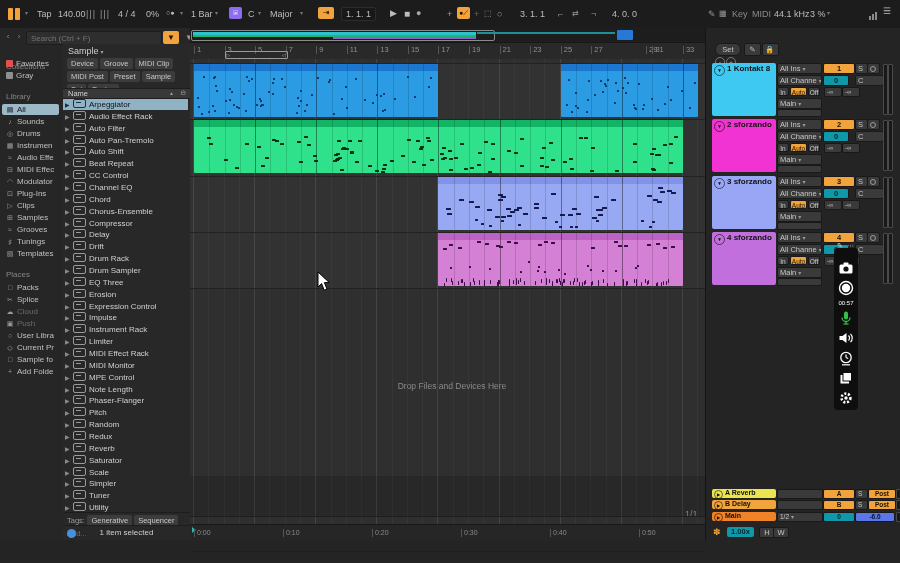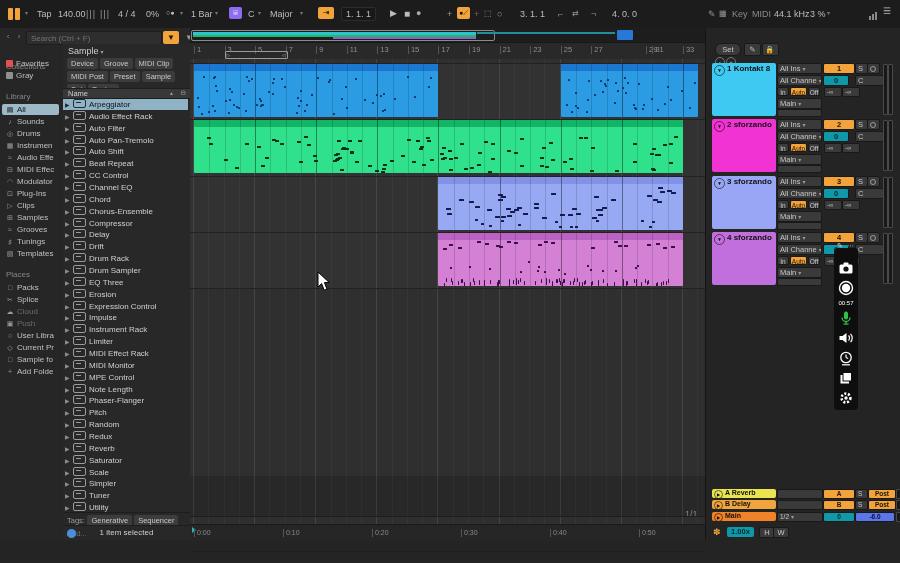--- a/index.html
+++ b/index.html
@@ -269,20 +269,21 @@
         <div class="barnum" style="left: 456px;">29</div>
         <div class="barnum" style="left: 462.4px;">31</div>
         <div class="barnum" style="left: 492.96px;">33</div>
         <div style="position: absolute; top: 8px; left: 34.56px; width: 61.12px; height: 6px; border: 1px solid rgb(154, 154, 154); border-radius: 1px;">
           <div style="position: absolute; left: 1px; top: 0px; font-size: 5px; color: rgb(181, 181, 181); line-height: 6px;">▷</div>
           <div style="position: absolute; right: 1px; top: 0px; font-size: 5px; color: rgb(181, 181, 181); line-height: 6px;">◁</div>
         </div>
       </div>
     <div id="lanes">
       <div id="bargrid"></div>
+      <div id="drophint">Drop Files and Devices Here</div>
       <div id="ratio">1/1</div>
     <div style="position: absolute; left: 0px; top: 4px; width: 515px; height: 225px; background: rgba(255, 255, 255, 0.016);"></div>
         <div class="laneline" style="top: 4px;"></div>
         <div class="laneline" style="top: 60.3px;"></div>
         <div class="laneline" style="top: 116.6px;"></div>
         <div class="laneline" style="top: 172.9px;"></div>
         <div class="laneline" style="top: 228.9px;"></div>
         <div style="position: absolute; left: 0px; top: 417px; width: 515px; height: 40px; background: rgba(0, 0, 0, 0.14);"></div>
         <div class="laneline" style="top: 457px; background: rgb(30, 30, 30);"></div>
         <div class="laneline" style="top: 468.7px; background: rgb(30, 30, 30);"></div>

